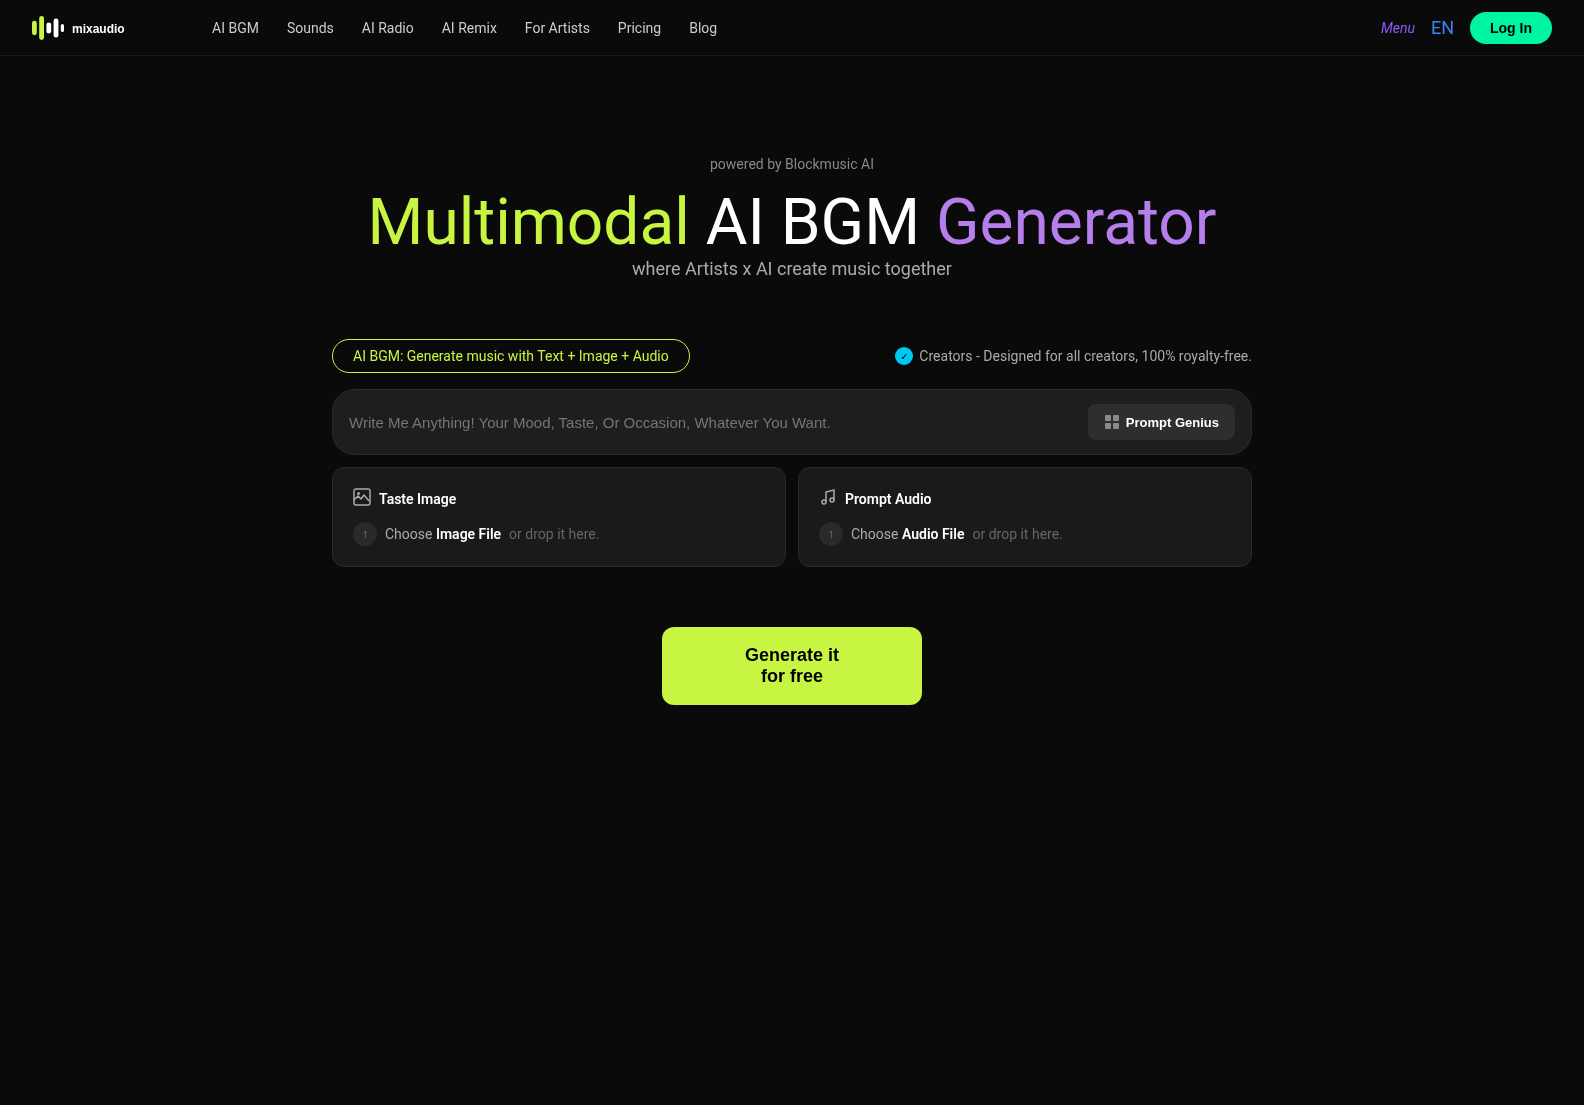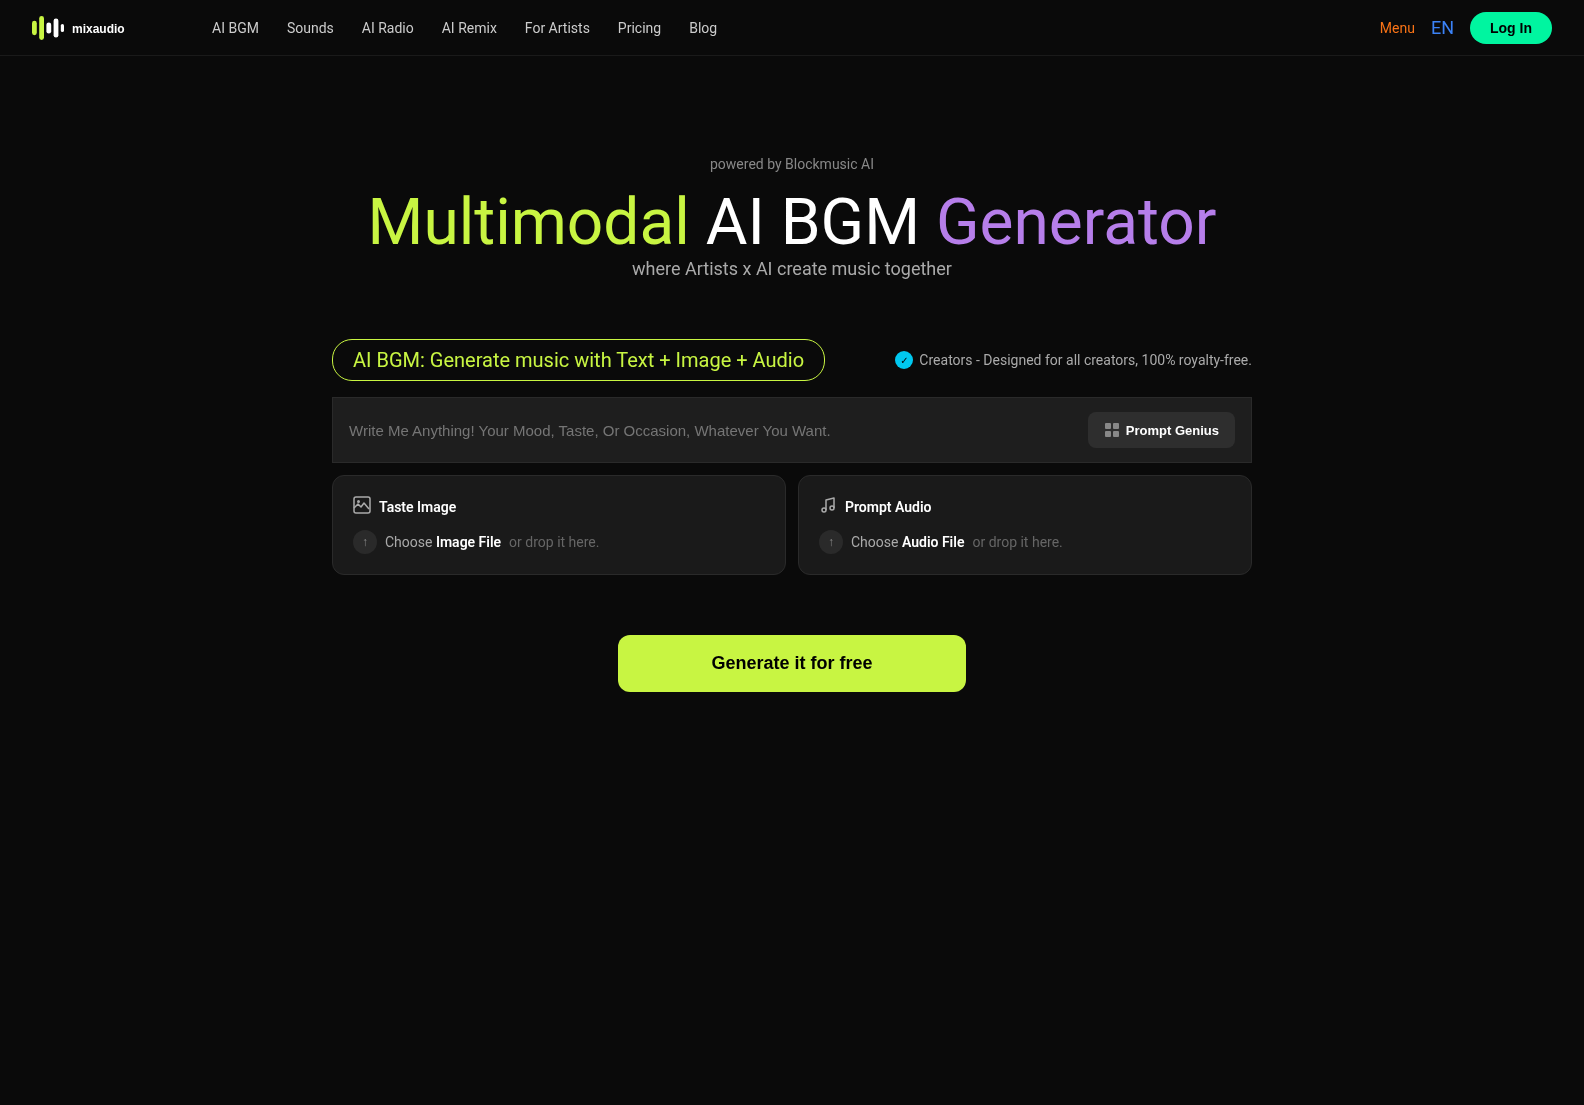--- a/index.html
+++ b/index.html
@@ -45,23 +45,24 @@
       padding: 6px 10px;
       border-radius: 4px;
       cursor: pointer;
     }
     .nav-right {
       display: flex;
       align-items: center;
       gap: 16px;
     }
     .nav-menu {
-      color: #f97316;
-      font-size: 14px;
-      cursor: pointer;
+      color: #8b5cf6;
+      font-size: 14px;
+      cursor: pointer;
+      font-style: italic;
     }
     .nav-lang {
       color: #3b82f6;
       font-size: 18px;
       cursor: pointer;
     }
     .btn-login {
       background: #00f5a0;
       color: #000;
       font-size: 14px;
@@ -107,21 +108,21 @@
     .controls-top-row {
       display: flex;
       align-items: center;
       justify-content: space-between;
       margin-bottom: 16px;
     }
     .badge-bgm {
       border: 1.5px solid #c8f542;
       border-radius: 20px;
       padding: 8px 20px;
-      font-size: 20px;
+      font-size: 14px;
       color: #c8f542;
       white-space: nowrap;
     }
     .badge-creators {
       display: flex;
       align-items: center;
       gap: 6px;
       font-size: 14px;
       color: #aaa;
     }
@@ -135,21 +136,21 @@
       justify-content: center;
       font-size: 10px;
       color: #000;
       flex-shrink: 0;
     }
     .badge-creators .creators-text { color: #aaa; }
 
     
     .text-input-wrapper {
       background: #1e1e1e;
-      border-radius: 0;
+      border-radius: 22px;
       padding: 14px 16px;
       display: flex;
       align-items: center;
       justify-content: space-between;
       margin-bottom: 12px;
       border: 1px solid #2a2a2a;
     }
     .text-input-field {
       background: transparent;
       border: none;
@@ -230,21 +231,21 @@
       display: block;
       margin: 0 auto;
       background: #c8f542;
       color: #000;
       font-size: 18px;
       font-weight: 700;
       padding: 18px 80px;
       border-radius: 12px;
       border: none;
       cursor: pointer;
-      width: 348px;
+      width: 260px;
       text-align: center;
     }
   </style>
 </head>
 <body>
 
 <nav>
   <a class="nav-logo" href="#">
     <svg class="logo-icon" viewBox="0 0 40 34" fill="none" xmlns="http://www.w3.org/2000/svg">
       <rect x="0" y="8" width="6" height="18" rx="3" fill="#c8f542"></rect>

